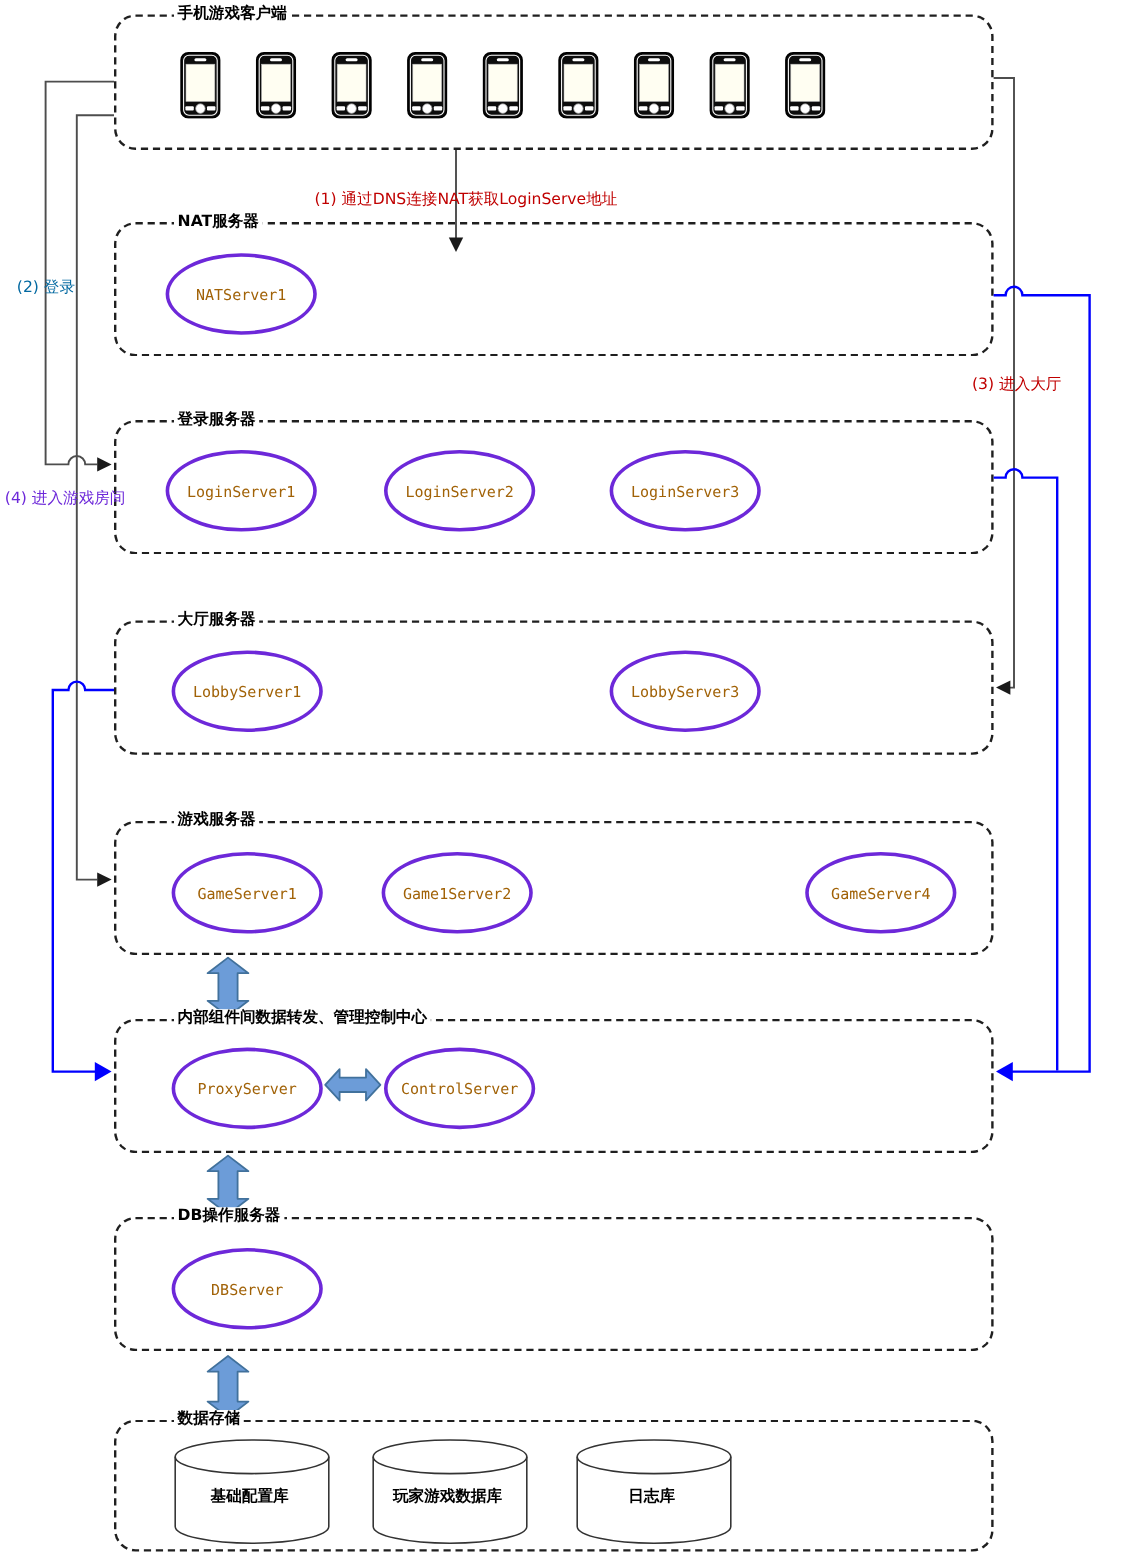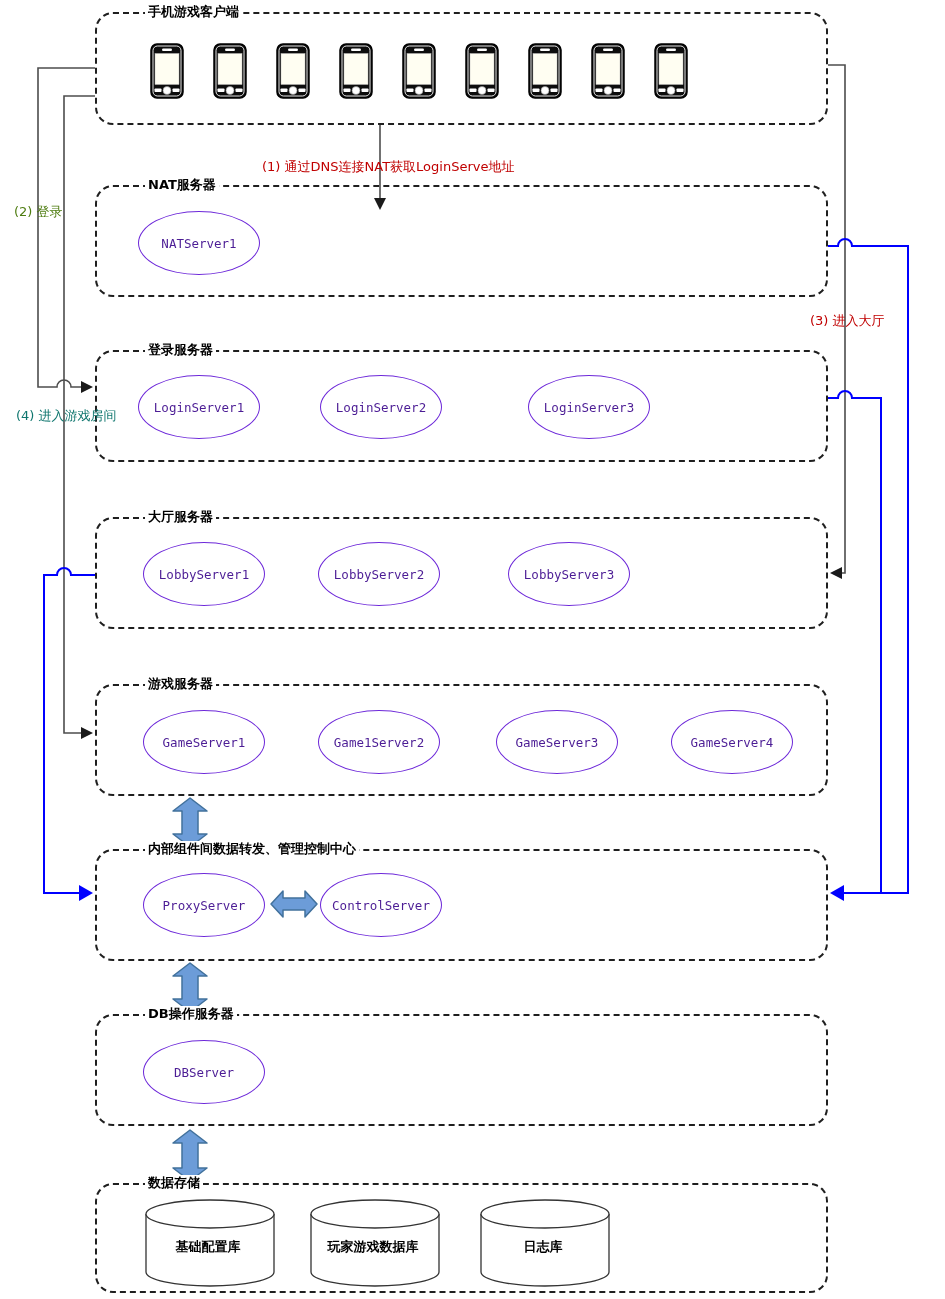--- a/index.html
+++ b/index.html
@@ -10,23 +10,23 @@
   .overlay{position:absolute;left:0;top:0;z-index:2;pointer-events:none;}
   .layer-box{
     position:absolute;left:95px;width:733px;box-sizing:border-box;
     border:2px dashed #1f1f1f;border-radius:18px;z-index:1;background:transparent;
   }
   .box-title{
     position:absolute;z-index:4;background:#ffffff;padding:0 3px;
     font-size:13px;font-weight:bold;color:#000;line-height:16px;white-space:nowrap;
   }
   .node{
-    position:absolute;width:120px;height:62px;border:1px solid #6d28d9;border-radius:50%;
+    position:absolute;width:120px;height:62px;border:3px solid #6d28d9;border-radius:50%;
     background:#ffffff;z-index:3;display:flex;align-items:center;justify-content:center;
-    font-family:"DejaVu Sans Mono",monospace;font-size:12.5px;color:#4c1d95;white-space:nowrap;
+    font-family:"DejaVu Sans Mono",monospace;font-size:12.5px;color:#a16207;white-space:nowrap;
   }
   .phone{position:absolute;top:43px;width:34px;height:56px;z-index:3;}
   .annot{
     position:absolute;z-index:5;font-size:13px;font-weight:normal;white-space:nowrap;line-height:15px;
   }
   .db-label{
     position:absolute;z-index:3;width:124px;text-align:center;
     font-size:13px;font-weight:bold;color:#000;white-space:nowrap;
   }
 </style>
@@ -188,38 +188,36 @@
         <rect x="5" y="10.5" width="24" height="31" fill="#FFFEF2" stroke="#bbb" stroke-width="0.5"></rect>
         <rect x="4.5" y="45.5" width="7" height="3.5" rx="0.8" fill="#fff"></rect>
         <rect x="22.5" y="45.5" width="7" height="3.5" rx="0.8" fill="#fff"></rect>
         <circle cx="17" cy="47.5" r="4" fill="#fff" stroke="#888" stroke-width="0.6"></circle>
       </svg></div>
 
   <div class="node" style="left:138px;top:211px">NATServer1</div>
 
   <div class="node" style="left:138px;top:375px">LoginServer1</div>
   <div class="node" style="left:320px;top:375px">LoginServer2</div>
-  <div class="node" style="left:528px;top:375px">LoginServer3</div>
+  <div class="node" style="left:508px;top:375px">LoginServer3</div>
 
   <div class="node" style="left:143px;top:542px">LobbyServer1</div>
-  <div class="node" style="left:318px;top:542px">LobbyServer2</div>
   <div class="node" style="left:508px;top:542px">LobbyServer3</div>
 
   <div class="node" style="left:143px;top:710px">GameServer1</div>
   <div class="node" style="left:318px;top:710px">Game1Server2</div>
-  <div class="node" style="left:496px;top:710px">GameServer3</div>
   <div class="node" style="left:671px;top:710px">GameServer4</div>
 
   <div class="node" style="left:320px;top:873px">ControlServer</div>
   <div class="node" style="left:143px;top:873px">ProxyServer</div>
 
   <div class="node" style="left:143px;top:1040px">DBServer</div>
 
   <div class="db-label" style="left:146px;top:1238px">基础配置库</div>
   <div class="db-label" style="left:311px;top:1238px">玩家游戏数据库</div>
   <div class="db-label" style="left:481px;top:1238px">日志库</div>
 
   <div class="annot" style="left:262px;top:159px;color:#C00000">(1) 通过DNS连接NAT获取LoginServe地址</div>
-  <div class="annot" style="left:14px;top:204px;color:#4d7c0f">(2) 登录</div>
+  <div class="annot" style="left:14px;top:232px;color:#0369a1">(2) 登录</div>
   <div class="annot" style="left:810px;top:313px;color:#C00000">(3) 进入大厅</div>
-  <div class="annot" style="left:16px;top:408px;color:#0f766e">(4) 进入游戏房间</div>
+  <div class="annot" style="left:4px;top:408px;color:#6d28d9">(4) 进入游戏房间</div>
 
 </div>
 
 </body></html>

